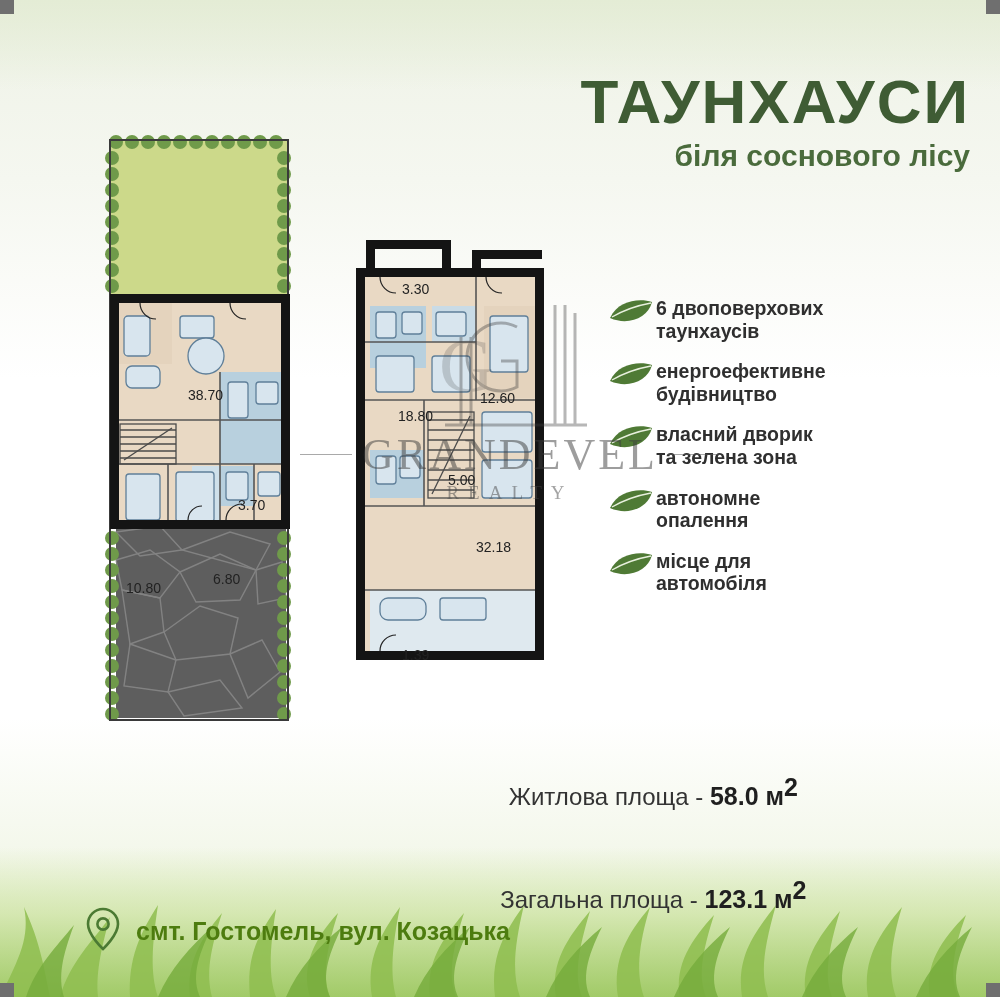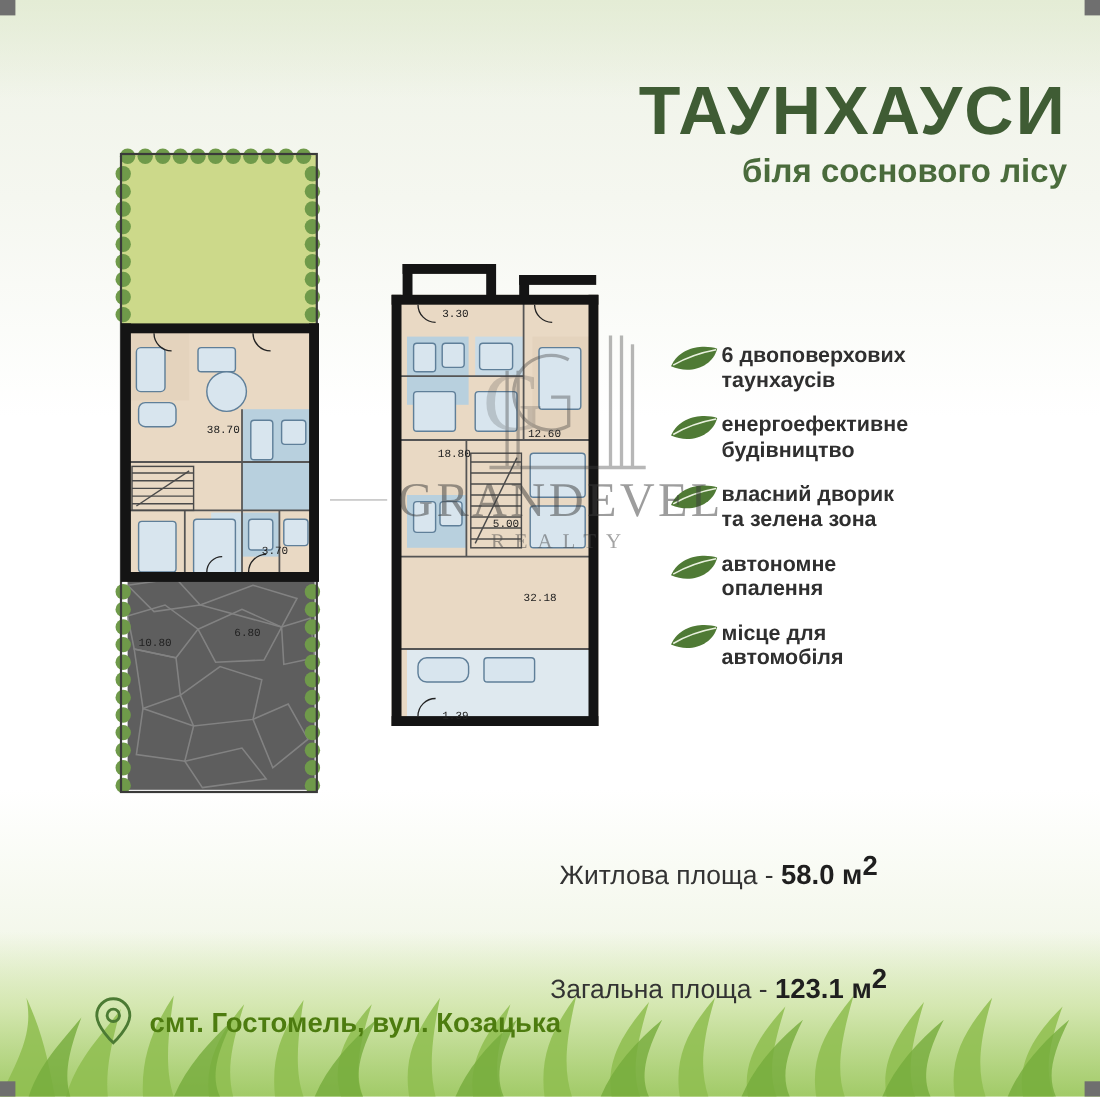--- a/index.html
+++ b/index.html
@@ -40,21 +40,21 @@
     font-size:62px; font-weight:bold; letter-spacing:2px;
     color:#3f5c34; line-height:1.02; margin:0;
   }
   #title-sub {
     font-size:30px; font-weight:bold; color:#4a6b3c;
     margin:6px 0 0 0; line-height:1.1;
   }
 
   
   #features {
-    position:absolute; left:608px; top:311px; width:340px;
+    position:absolute; left:608px; top:296px; width:340px;
   }
   .feature-row {
     display:flex; align-items:flex-start; margin-bottom:17px;
   }
   .leaf-icon { width:48px; flex:0 0 48px; padding-top:2px; }
   .feature-text {
     font-size:19.5px; font-weight:bold; color:#2f2f2f; line-height:1.16;
     white-space:pre-line; padding-top:1px;
   }
 
@@ -84,21 +84,21 @@
   }
   #wm-name { font-size:44px; letter-spacing:3px; color:#3d3d3d; font-family:"Liberation Serif", serif; }
   #wm-realty {
     font-size:19px; letter-spacing:9px; color:#4a4a4a;
     font-family:"Liberation Serif", serif; margin-top:2px;
   }
 
   
   #plan { position:absolute; left:80px; top:120px; }
   .plan-label {
-    position:absolute; font-size:10px; color:#222; font-family:Liberation Mono, monospace;
+    position:absolute; font-size:14px; color:#222; font-family:Liberation Sans, sans-serif;
   }
 </style>
 </head>
 <body>
 
 <div id="bg-frame"></div>
 <div id="bg-top-haze"></div>
 
 <div id="bg-grass">
   <svg viewBox="0 0 1000 150" preserveAspectRatio="none">

